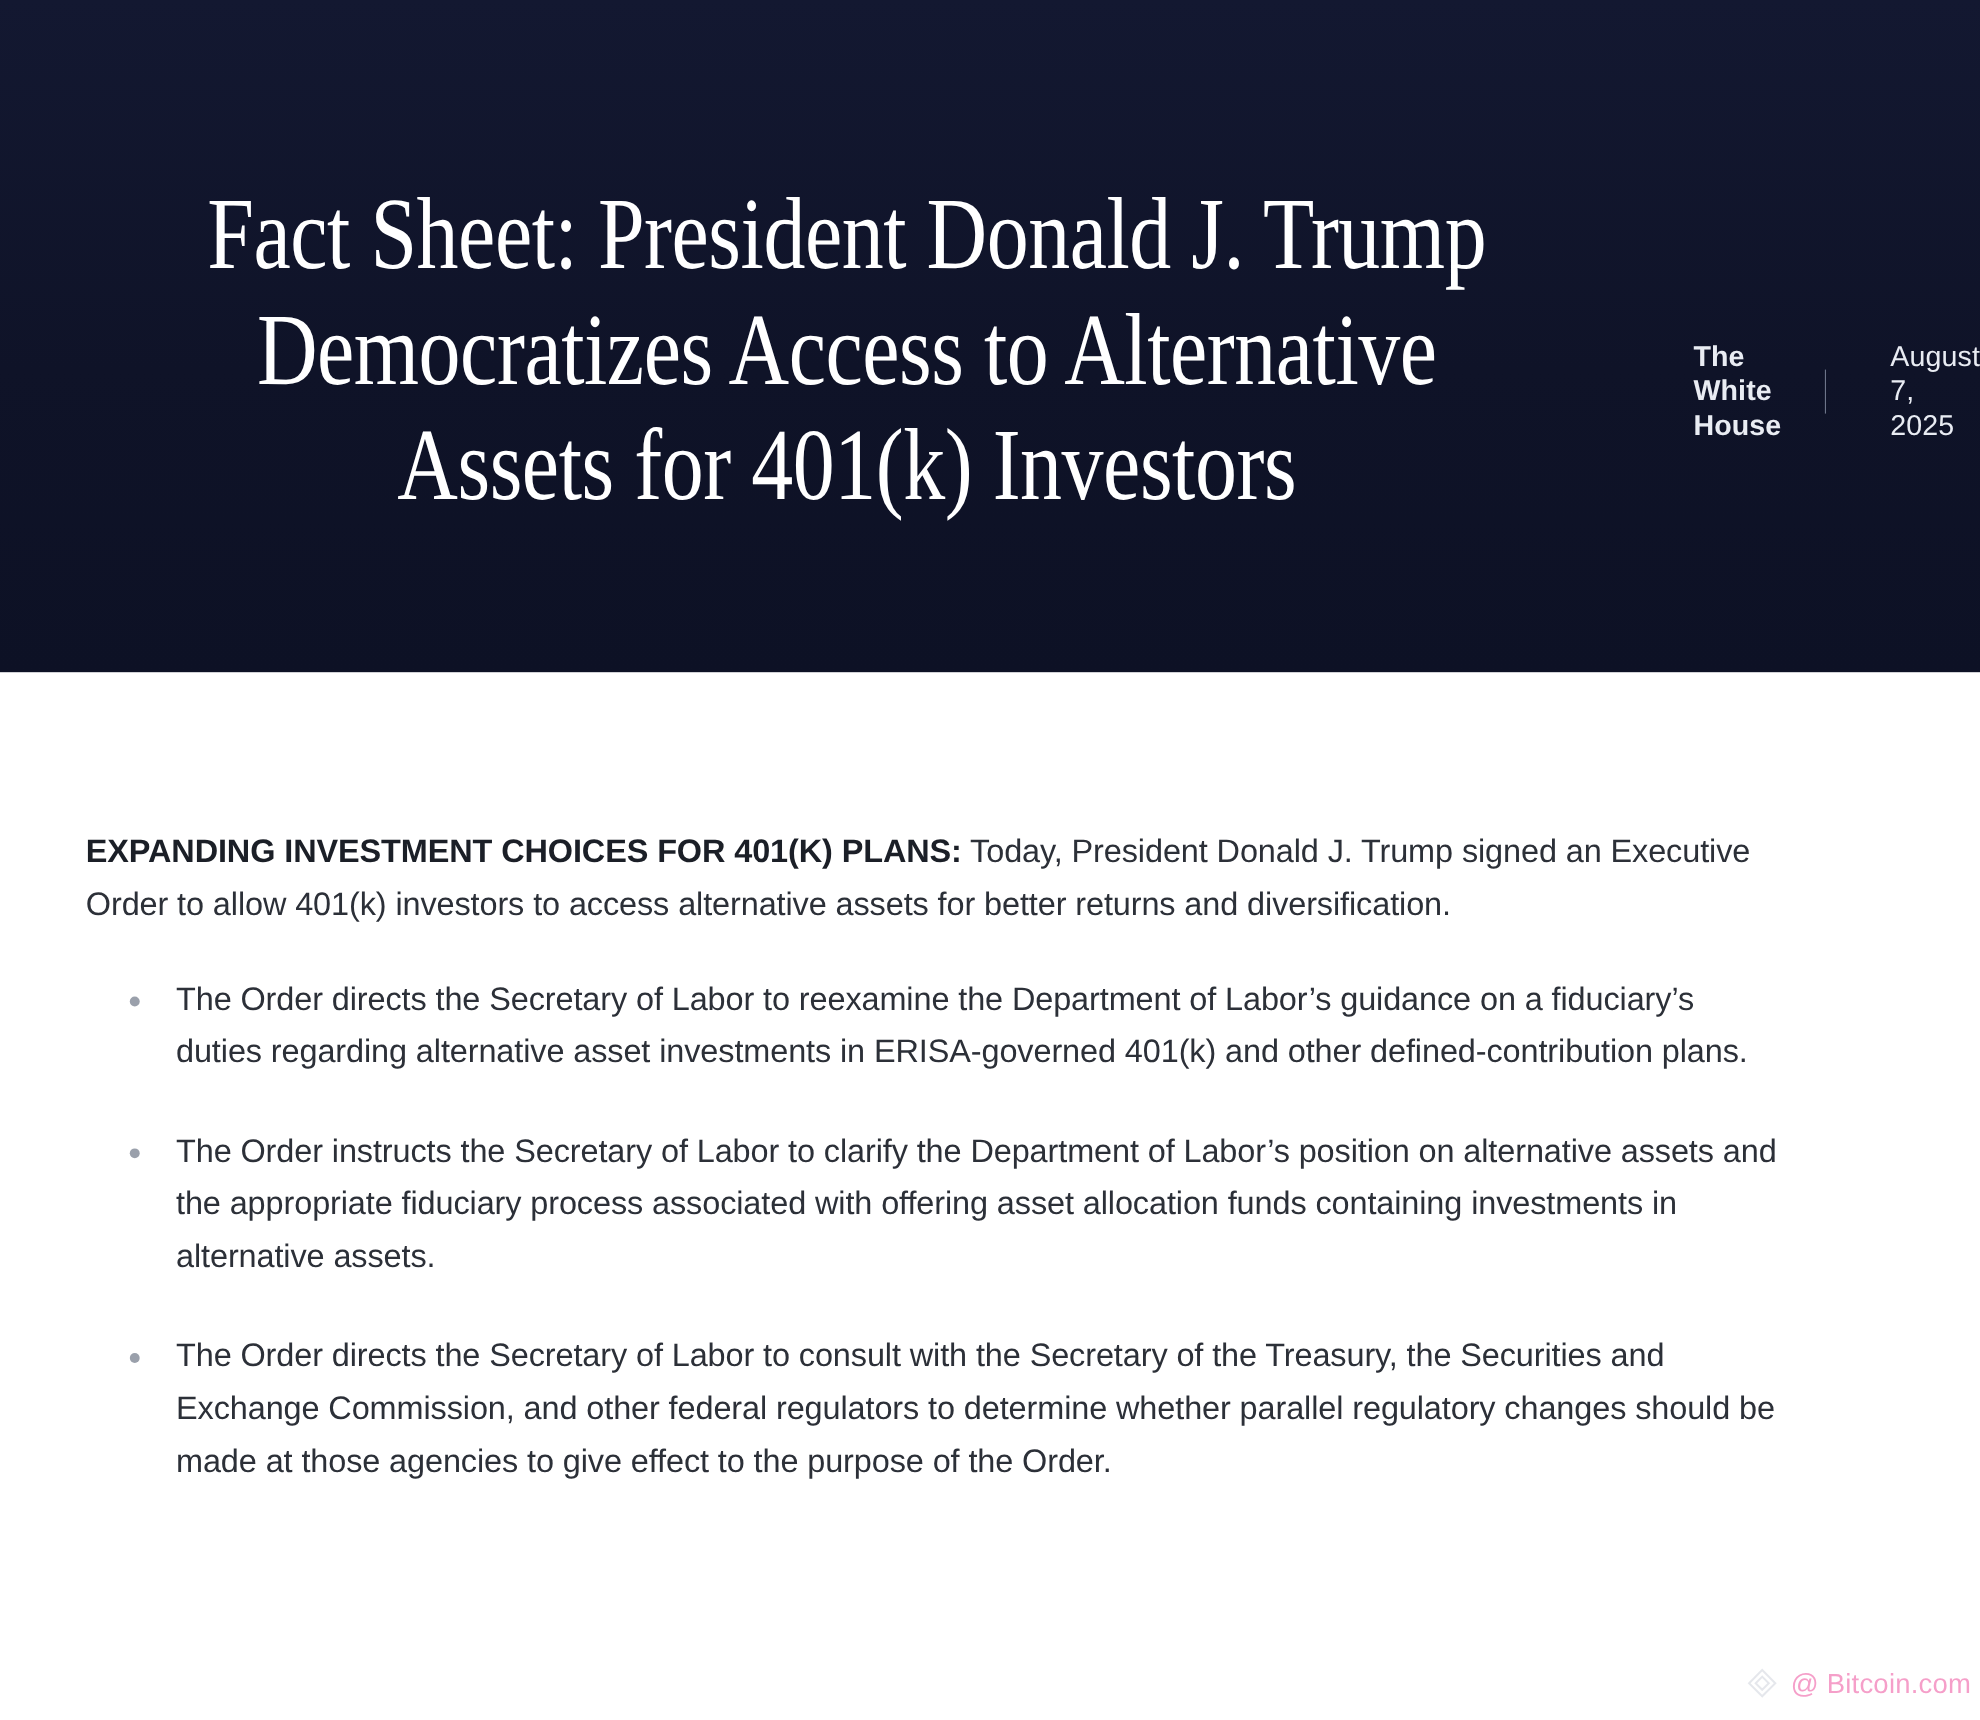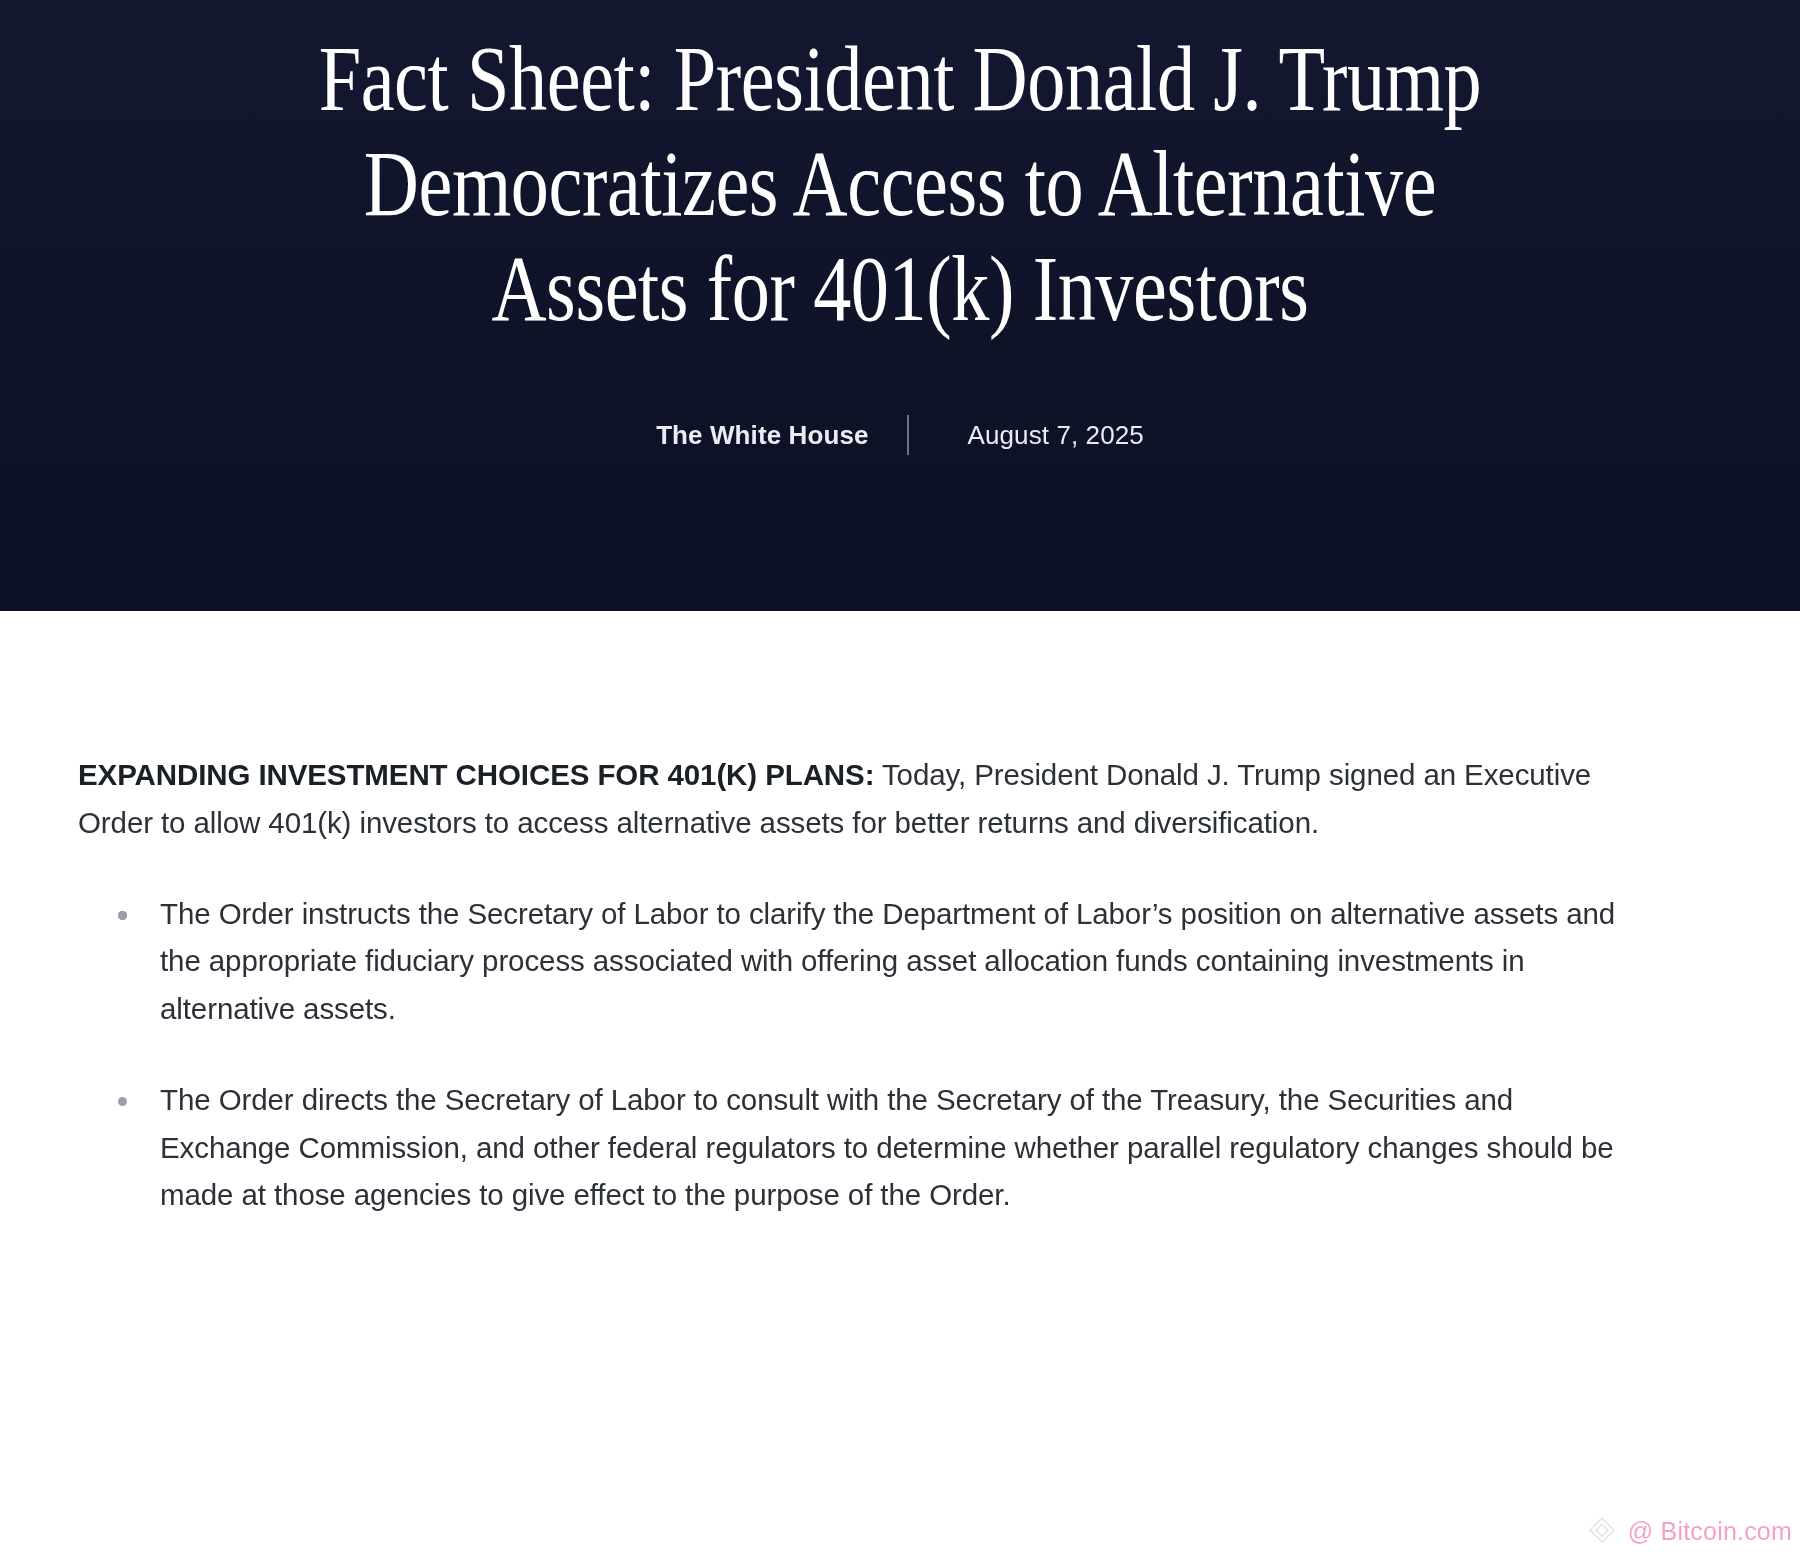--- a/index.html
+++ b/index.html
@@ -16,21 +16,20 @@
   }
 
   
   .hero {
     width: 1800px;
     height: 611px;
     background: #10142b;
     background-image: linear-gradient(180deg, #131831 0%, #0f1328 55%, #0d1125 100%);
     box-sizing: border-box;
     display: flex;
-    flex-direction: column;
     align-items: center;
     justify-content: flex-start;
     padding-top: 26px;
     position: relative;
   }
 
   .hero-title {
     color: #ffffff;
     font-family: "Liberation Serif", serif;
     font-weight: 400;
@@ -156,20 +155,21 @@
 
 <main class="content">
 
   <p class="lede">
     <span class="kicker">EXPANDING INVESTMENT CHOICES FOR 401(K) PLANS:</span><span> Today, President Donald J. Trump signed an Executive Order to allow 401(k) investors to access alternative assets for better returns and diversification.</span>
   </p>
 
   <ul class="bullets">
     <li>
       <span class="dot"></span>
+      <span>The Order directs the Secretary of Labor to reexamine the Department of Labor’s guidance on a fiduciary’s duties regarding alternative asset investments in ERISA-governed 401(k) and other defined-contribution plans.</span>
     </li>
     <li>
       <span class="dot"></span>
       <span>The Order instructs the Secretary of Labor to clarify the Department of Labor’s position on alternative assets and the appropriate fiduciary process associated with offering asset allocation funds containing investments in alternative assets.</span>
     </li>
     <li>
       <span class="dot"></span>
       <span>The Order directs the Secretary of Labor to consult with the Secretary of the Treasury, the Securities and Exchange Commission, and other federal regulators to determine whether parallel regulatory changes should be made at those agencies to give effect to the purpose of the Order.</span>
     </li>
   </ul>

